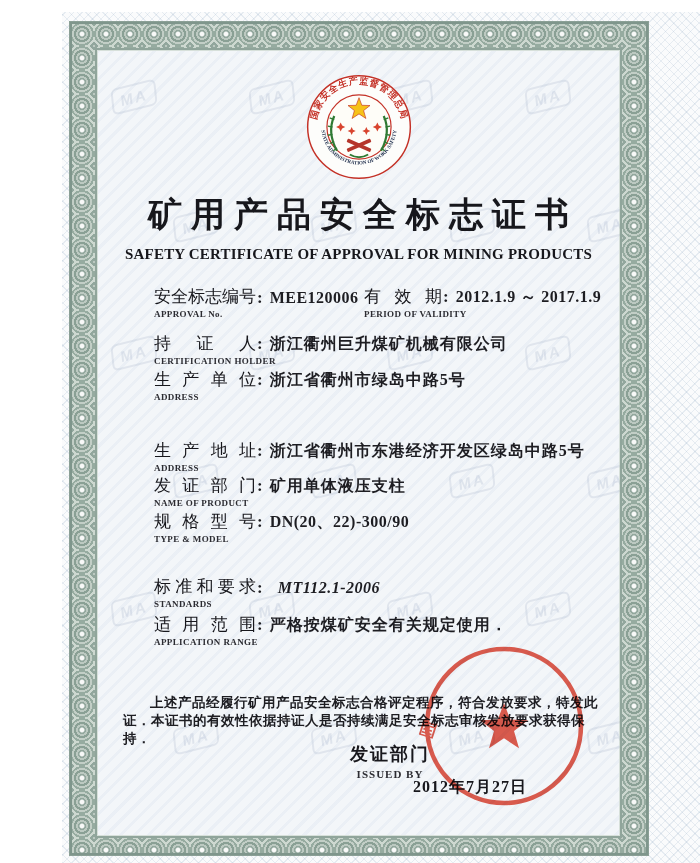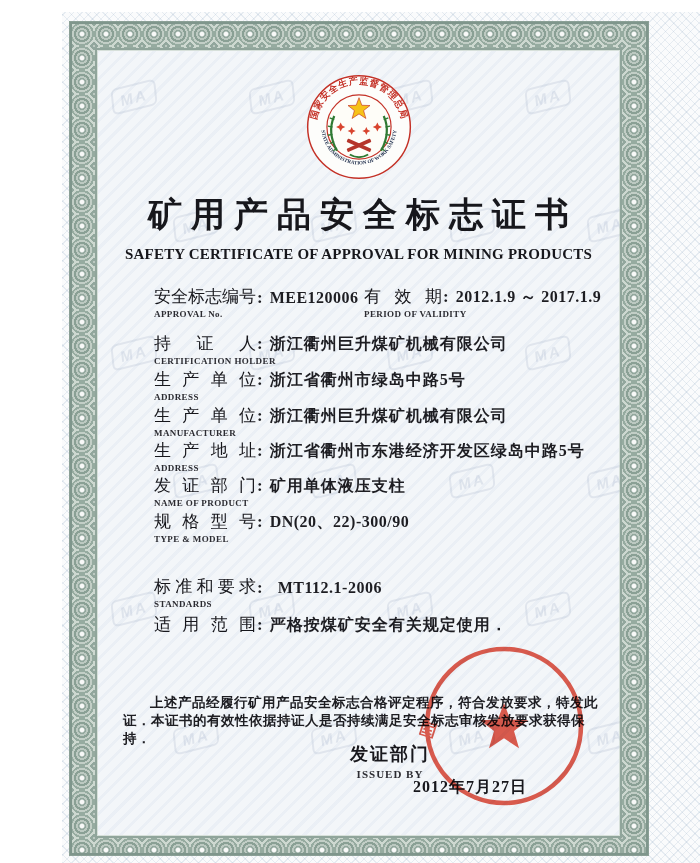--- a/index.html
+++ b/index.html
@@ -181,43 +181,40 @@
     </div>
 
     <div class="row" style="top:282px;">
       <span class="zlabel">持证人</span><span class="colon">:</span><span class="value">浙江衢州巨升煤矿机械有限公司</span>
       <div class="elabel">CERTIFICATION HOLDER</div>
     </div>
     <div class="row" style="top:318px;">
       <span class="zlabel">生产单位</span><span class="colon">:</span><span class="value">浙江省衢州市绿岛中路5号</span>
       <div class="elabel">ADDRESS</div>
     </div>
-    <div class="row" style="top:354px;">
-      <span class="zlabel">生产单位</span><span class="colon">:</span><span class="value">浙江衢州巨升煤矿机械有限公司</span>
-      <div class="elabel">MANUFACTURER</div>
-    </div>
     <div class="row" style="top:389px;">
       <span class="zlabel">生产地址</span><span class="colon">:</span><span class="value">浙江省衢州市东港经济开发区绿岛中路5号</span>
       <div class="elabel">ADDRESS</div>
     </div>
     <div class="row" style="top:424px;">
       <span class="zlabel">发证部门</span><span class="colon">:</span><span class="value">矿用单体液压支柱</span>
       <div class="elabel">NAME OF PRODUCT</div>
     </div>
     <div class="row" style="top:460px;">
       <span class="zlabel">规格型号</span><span class="colon">:</span><span class="value value-num">DN(20、22)-300/90</span>
       <div class="elabel">TYPE &amp; MODEL</div>
     </div>
 
     <div class="row" style="top:525px;">
-      <span class="zlabel">标准和要求</span><span class="colon">:</span><span class="value value-num" style="margin-left:8px;">MT112.1-2006</span>
+      <span class="zlabel">标准和要求</span><span class="colon">:</span><span class="value value-num" style="margin-left:8px;font-style:italic;">MT112.1-2006</span>
       <div class="elabel">STANDARDS</div>
     </div>
     <div class="row" style="top:563px;">
       <span class="zlabel">适用范围</span><span class="colon">:</span><span class="value">严格按煤矿安全有关规定使用．</span>
+      <div class="elabel">APPLICATION RANGE</div>
     </div>
 
     <div class="statement">上述产品经履行矿用产品安全标志合格评定程序，符合发放要求，特发此证．本证书的有效性依据持证人是否持续满足安全标志审核发放要求获得保持．</div>
 
     <div class="issued">
       <div class="issued-zh">发证部门</div>
       <div class="issued-en">ISSUED BY</div>
     </div>
     <div class="issue-date">2012年7月27日</div>
 

